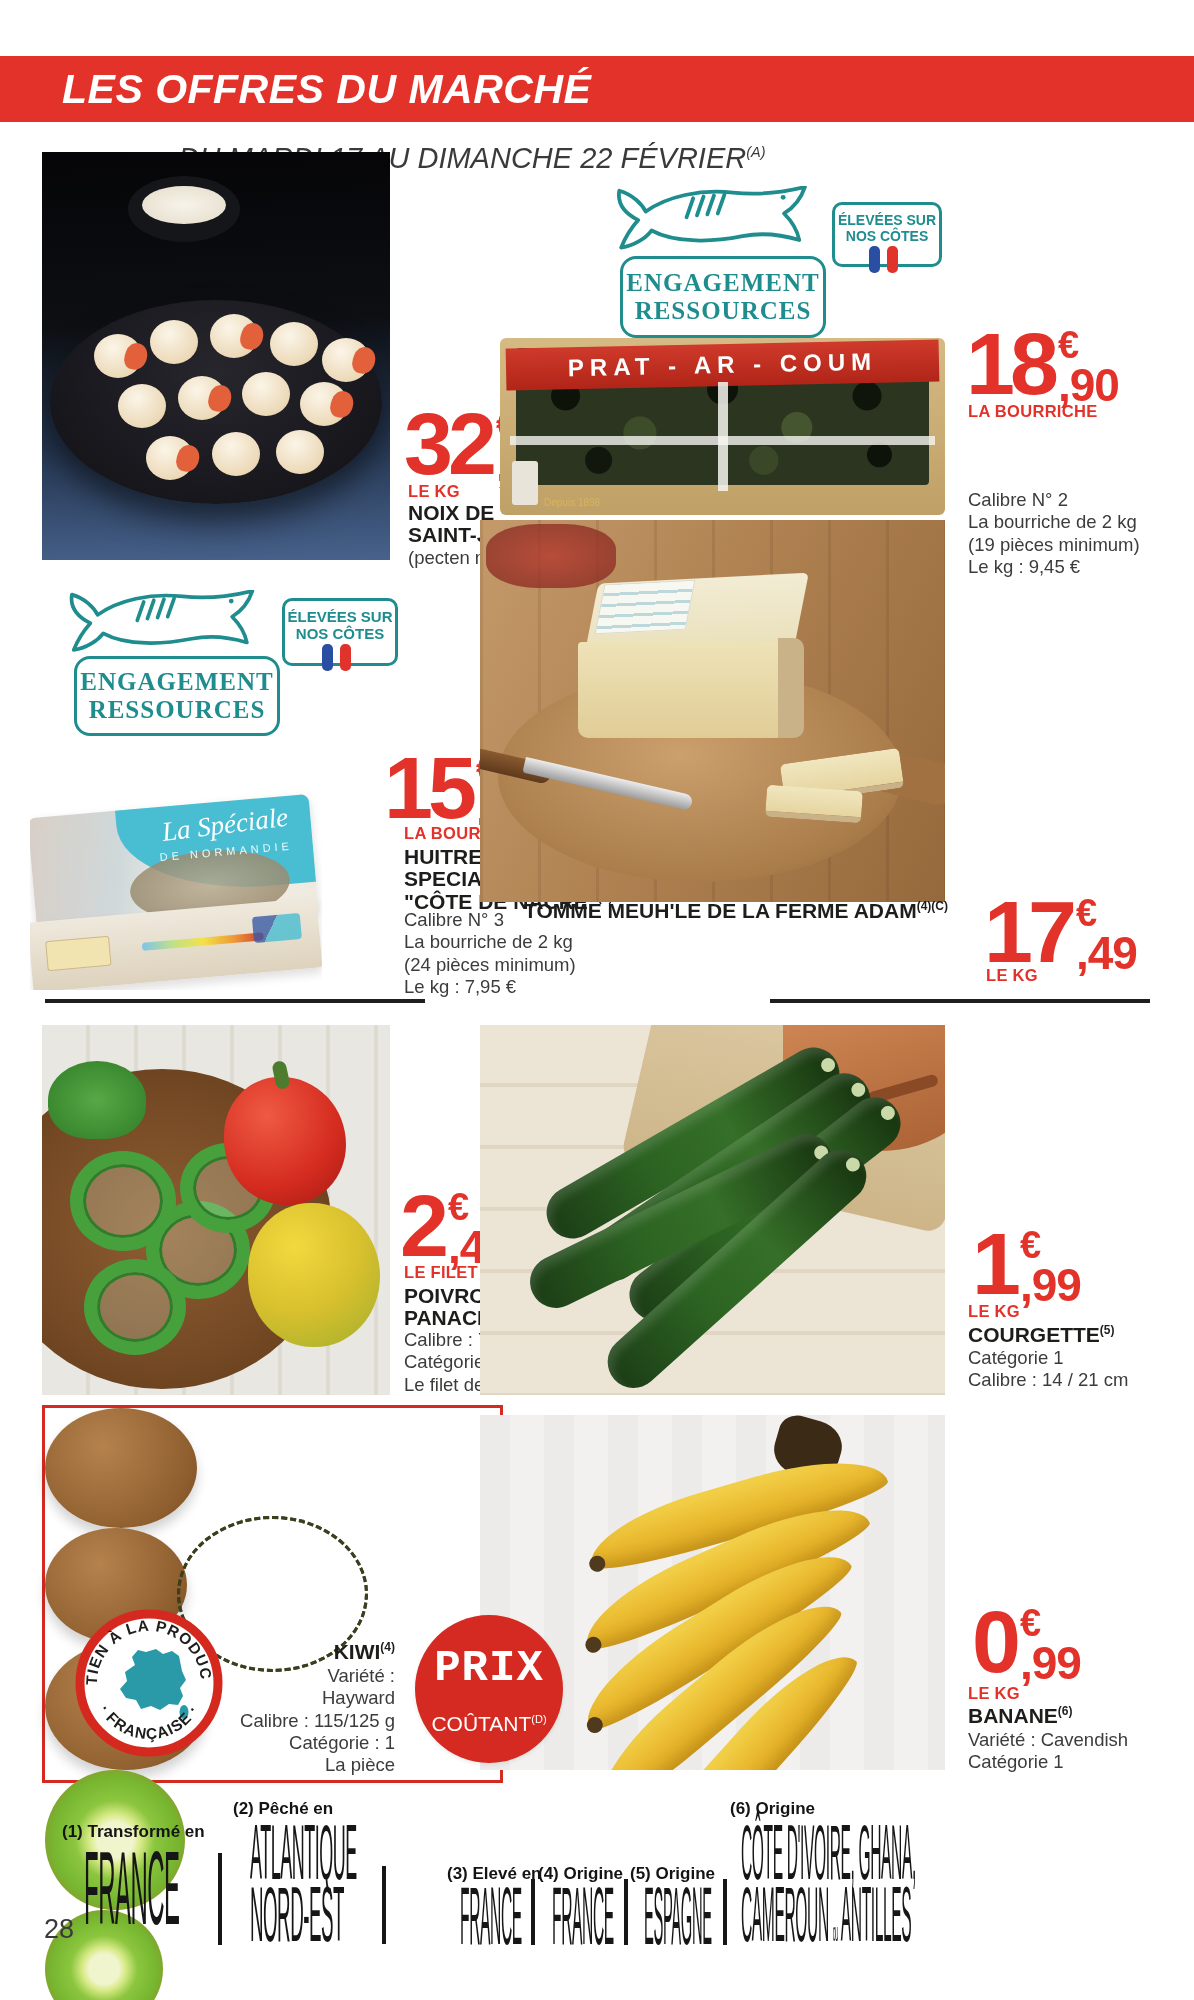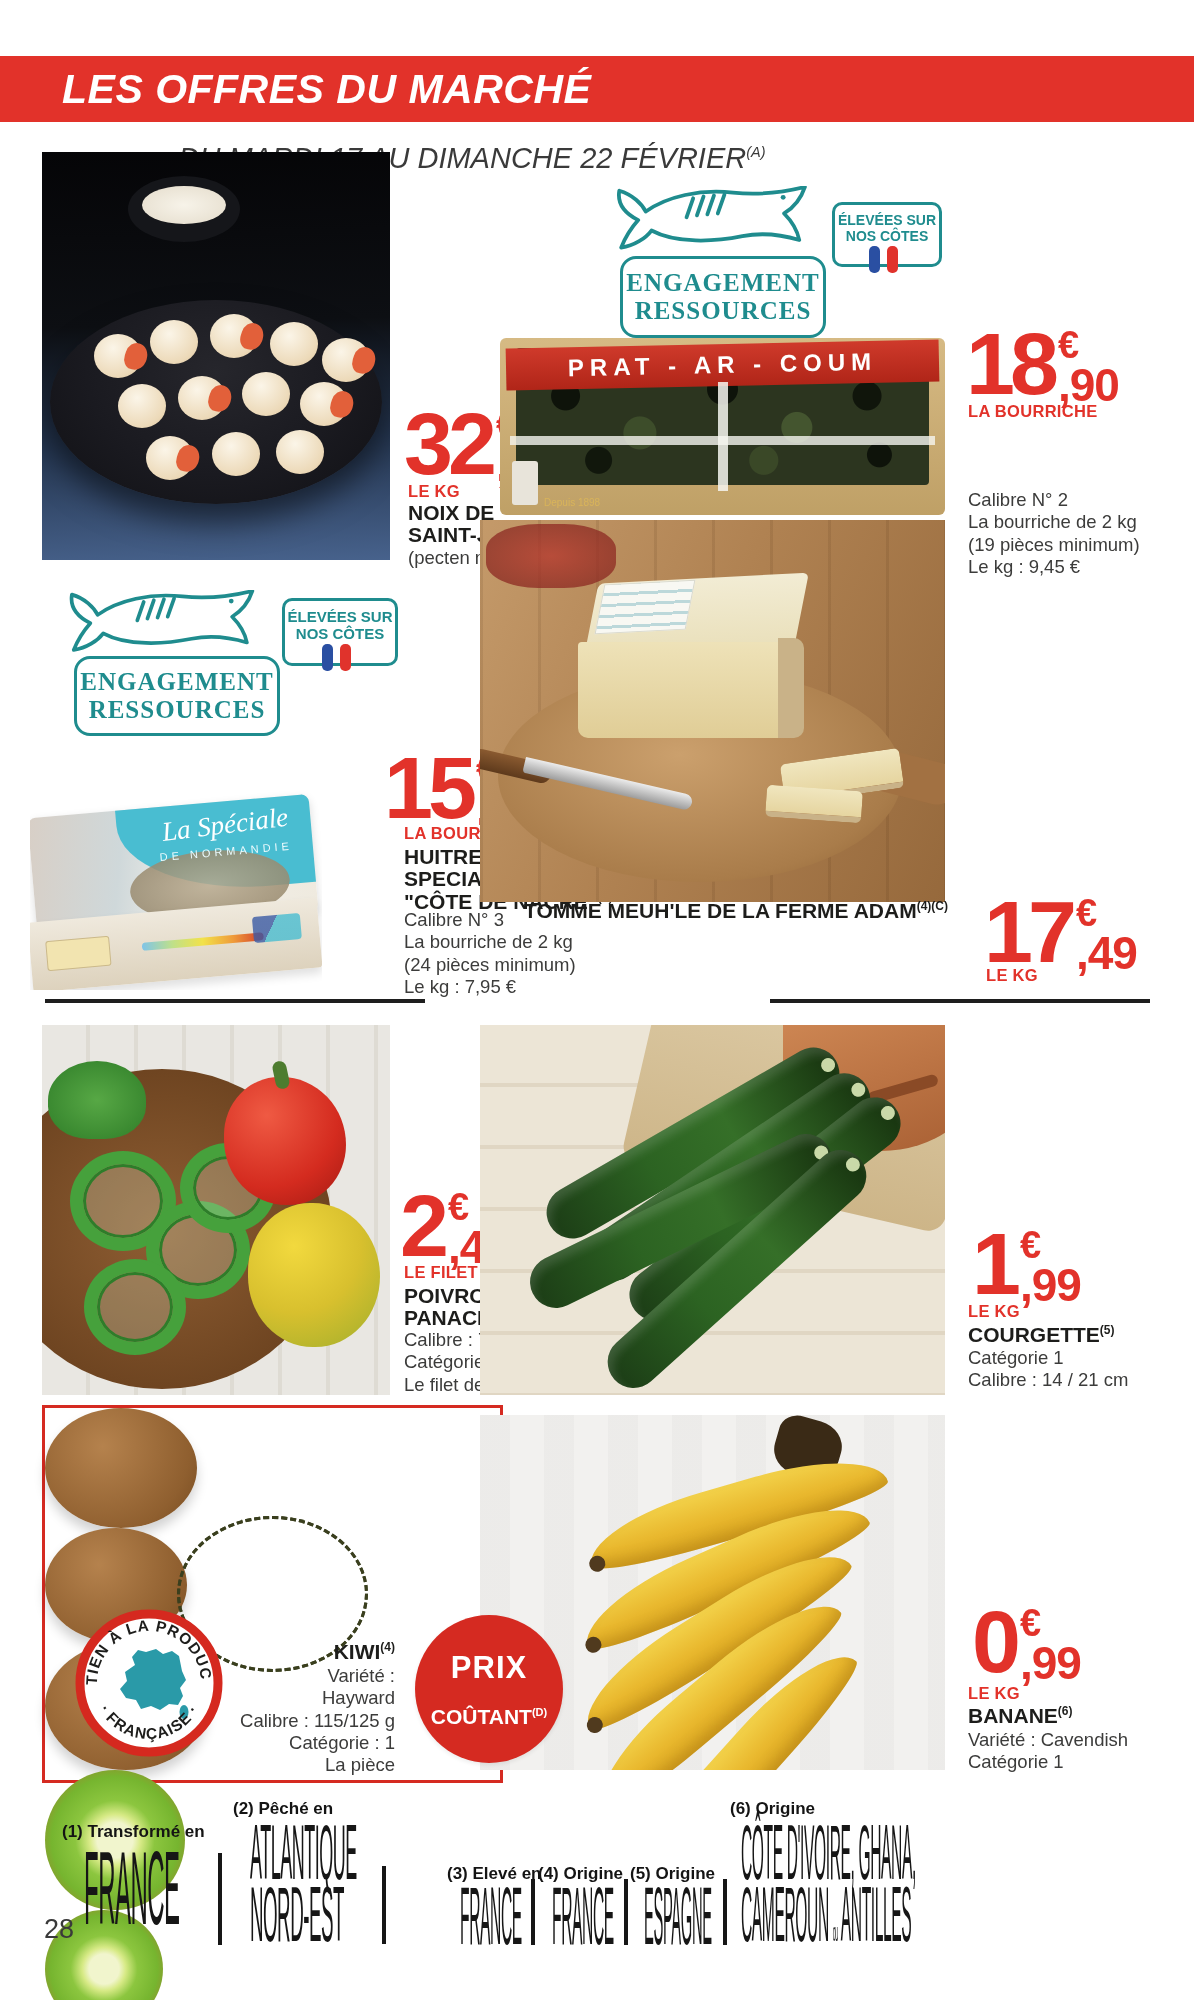--- a/index.html
+++ b/index.html
@@ -154,22 +154,22 @@
      repeating-linear-gradient(90deg, rgba(0,0,0,.025) 0 30px, rgba(0,0,0,0) 30px 64px),#f2f1ef;}
   .bn{width:308px;height:54px;border-radius:50% 50% 46% 46% / 92% 92% 30% 30%;
       background:linear-gradient(#f3d24a,#e9b82e 55%,#d9a51f);transform-origin:right center;
       box-shadow:inset 0 -8px 12px rgba(140,90,10,.25);}
   .bn::after{content:"";position:absolute;left:-2px;bottom:6px;width:16px;height:16px;border-radius:50%;background:#503a1e;}
   .bn-stem{right:104px;top:4px;width:66px;height:58px;border-radius:30% 42% 42% 42%;background:#3a2a16;transform:rotate(16deg);}
 
   .prix-circle{position:absolute;width:148px;height:148px;border-radius:50%;background:var(--deep_red);
      color:#fff;display:flex;flex-direction:column;align-items:center;justify-content:center;z-index:6;
      box-shadow:0 2px 4px rgba(0,0,0,.08);}
-  .prix-l1{font-size:31px;font-weight:bold;letter-spacing:1px;}
-  .prix-l2{font-size:21px;font-weight:bold;margin-top:19px;}
+  .prix-l1{font-size:44px;font-weight:bold;letter-spacing:1px;font-family:Liberation Mono, monospace;}
+  .prix-l2{font-size:21px;font-weight:normal;margin-top:19px;}
   .prix-l2 sup{font-size:11px;}
   .stamp{position:absolute;z-index:6;}
 
   
   .fn-label{position:absolute;font-weight:bold;font-size:17px;color:#141414;white-space:nowrap;}
   .fn-val{position:absolute;color:#161616;font-size:104px;line-height:.78;white-space:nowrap;
           transform-origin:left top;letter-spacing:-2px;}
   .fn-val.two{font-size:78px;}
   .fn-val .small-ou{font-size:26px;}
   .fn-bar{position:absolute;width:4px;background:#161616;}

